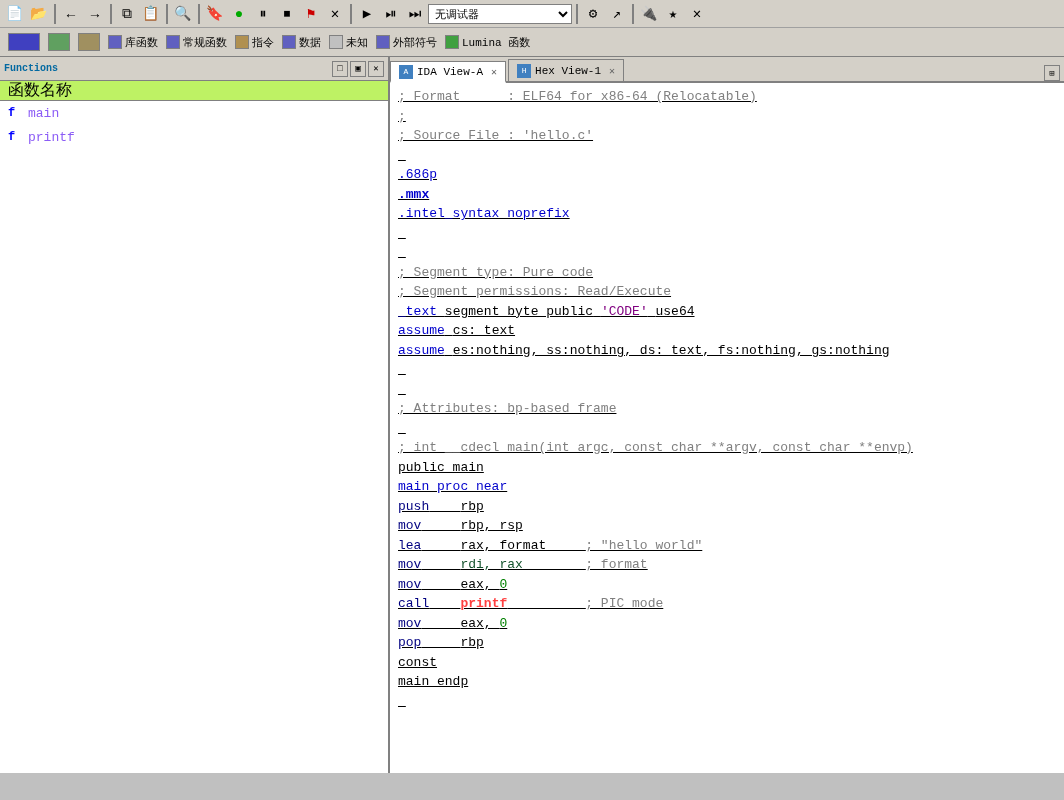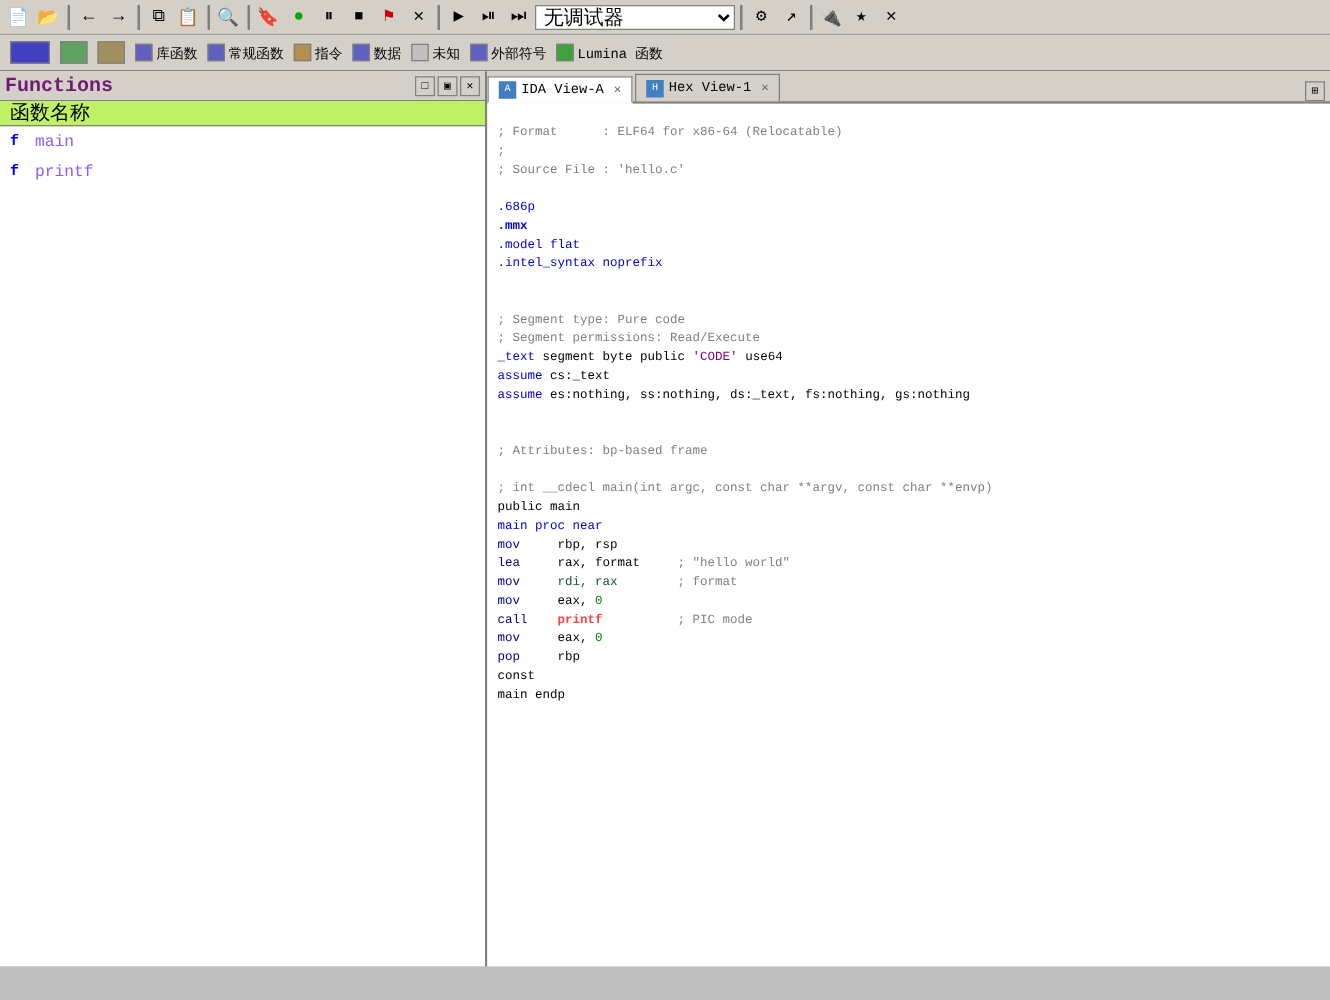--- a/index.html
+++ b/index.html
@@ -2,56 +2,56 @@
 <html><head>
   <meta charset="utf-8">
   <style>
     * { margin: 0; padding: 0; box-sizing: border-box; }
     body { background: #c0c0c0; font-family: 'Courier New', Courier, monospace; font-size: 12px; overflow: hidden; width: 1064px; height: 800px; }
 
     
     .toolbar-area { background: #d4d0c8; border-bottom: 1px solid #808080; }
     .toolbar-row1 { display: flex; align-items: center; height: 28px; padding: 2px 4px; gap: 2px; background: #d4d0c8; border-bottom: 1px solid #a0a0a0; }
     .tb-sep { width: 2px; height: 20px; background: #808080; margin: 0 2px; }
-    .tb-dropdown { height: 20px; background: white; border: 1px solid #808080; width: 160px; font-size: 16px; padding: 0 2px; }
+    .tb-dropdown { height: 20px; background: white; border: 1px solid #808080; width: 144px; font-size: 11px; padding: 0 2px; }
     .tb-icon { width: 22px; height: 22px; display: flex; align-items: center; justify-content: center; font-size: 14px; cursor: pointer; background: #d4d0c8; border: 1px solid transparent; }
 
     .toolbar-row2 { display: flex; align-items: center; height: 28px; padding: 2px 8px; gap: 8px; background: #d4d0c8; }
     .color-box { width: 32px; height: 18px; border: 1px solid #808080; cursor: pointer; }
     .legend-item { display: flex; align-items: center; gap: 3px; font-size: 11px; cursor: pointer; }
     .legend-dot { width: 14px; height: 14px; border: 1px solid #808080; }
 
     
     .main-container { display: flex; height: calc(800px - 56px - 28px); }
 
     
     .sidebar { width: 390px; border-right: 2px solid #808080; background: #ffffff; display: flex; flex-direction: column; }
     .sidebar-header { background: #d4d0c8; border-bottom: 1px solid #808080; padding: 2px 4px; display: flex; align-items: center; justify-content: space-between; height: 24px; }
-    .sidebar-title { font-size: 16px; font-weight: bold; color: #701a75; }
+    .sidebar-title { font-size: 10px; font-weight: bold; color: #0369a1; }
     .sidebar-controls { display: flex; gap: 2px; }
     .sidebar-btn { width: 16px; height: 16px; background: #d4d0c8; border: 1px solid #808080; font-size: 9px; cursor: pointer; display: flex; align-items: center; justify-content: center; }
     .sidebar-col-header { background: #bef264; border-bottom: 1px solid #808080; padding: 2px 8px; font-size: 16px; height: 20px; display: flex; align-items: center; }
     .sidebar-list { flex: 1; overflow-y: auto; }
     .sidebar-item { display: flex; align-items: center; padding: 2px 8px; font-size: 13px; cursor: pointer; height: 24px; }
     .sidebar-item .func-icon { color: #0000ff; font-weight: bold; font-size: 12px; width: 16px; margin-right: 4px; }
     .sidebar-item .func-name { color: #8b5cf6; }
 
     
     .content-area { flex: 1; display: flex; flex-direction: column; background: #ffffff; }
 
     
     .tabs-row { display: flex; align-items: flex-end; background: #d4d0c8; border-bottom: 2px solid #808080; height: 26px; }
     .tab { display: flex; align-items: center; padding: 2px 8px; background: #d4d0c8; border: 1px solid #808080; border-bottom: none; font-size: 11px; cursor: pointer; height: 22px; margin-right: 2px; gap: 4px; }
     .tab.active { background: #ffffff; border-bottom: 2px solid #ffffff; margin-bottom: -2px; z-index: 1; }
     .tab-icon { width: 14px; height: 14px; background: #4080ff; display: flex; align-items: center; justify-content: center; font-size: 8px; color: white; }
     .tab-close { cursor: pointer; color: #666; font-size: 10px; margin-left: 4px; }
     .tab-expand { width: 16px; height: 16px; border: 1px solid #808080; background: #d4d0c8; display: flex; align-items: center; justify-content: center; font-size: 9px; cursor: pointer; margin-left: auto; margin-right: 4px; }
 
     
-    .code-area { flex: 1; overflow-y: auto; overflow-x: auto; background: #ffffff; padding: 16px 8px; font-family: 'Courier New', Courier, monospace; font-size: 10px; line-height: 1.5; }
+    .code-area { flex: 1; overflow-y: auto; overflow-x: auto; background: #ffffff; padding: 4px 8px; font-family: 'Courier New', Courier, monospace; font-size: 13px; line-height: 1.5; text-decoration: underline; }
     .code-line { white-space: pre; display: block; }
     .c-comment { color: #808080; }
     .c-directive { color: #0000cc; }
     .c-directive2 { color: #0000cc; font-weight: bold; }
   </style>
 </head>
 <body>
 
 <div class="toolbar-area">
   <div class="toolbar-row1">
@@ -166,36 +166,36 @@
       <div class="tab-expand">⊞</div>
     </div>
 
     <div class="code-area">
       <span class="code-line c-comment">; Format      : ELF64 for x86-64 (Relocatable)</span>
       <span class="code-line c-comment">;</span>
       <span class="code-line c-comment">; Source File : 'hello.c'</span>
       <span class="code-line">&nbsp;</span>
       <span class="code-line c-directive">.686p</span>
       <span class="code-line c-directive2">.mmx</span>
-      <span class="code-line c-directive">.model flat</span>
       <span class="code-line c-directive">.intel_syntax noprefix</span>
       <span class="code-line">&nbsp;</span>
       <span class="code-line">&nbsp;</span>
       <span class="code-line c-comment">; Segment type: Pure code</span>
       <span class="code-line c-comment">; Segment permissions: Read/Execute</span>
       <span class="code-line"><span style="color:#0000cc;">_text</span> <span style="color:#000000;">segment byte public</span> <span style="color:#800080;">'CODE'</span> <span style="color:#000000;">use64</span></span>
       <span class="code-line"><span style="color:#0000cc;">assume</span> <span style="color:#000000;">cs:_text</span></span>
       <span class="code-line"><span style="color:#0000cc;">assume</span> <span style="color:#000000;">es:nothing, ss:nothing, ds:_text, fs:nothing, gs:nothing</span></span>
       <span class="code-line">&nbsp;</span>
       <span class="code-line">&nbsp;</span>
       <span class="code-line c-comment">; Attributes: bp-based frame</span>
       <span class="code-line">&nbsp;</span>
       <span class="code-line c-comment">; int __cdecl main(int argc, const char **argv, const char **envp)</span>
       <span class="code-line"><span style="color:#000000;">public main</span></span>
       <span class="code-line"><span style="color:#0000cc;">main proc near</span></span>
+      <span class="code-line"><span style="color:#000080;">push</span>    <span style="color:#000000;">rbp</span></span>
       <span class="code-line"><span style="color:#000080;">mov</span>     <span style="color:#000000;">rbp, rsp</span></span>
       <span class="code-line"><span style="color:#000080;">lea</span>     <span style="color:#000000;">rax, format     </span><span style="color:#808080;">; "hello world"</span></span>
       <span class="code-line"><span style="color:#000080;">mov</span>     <span style="color:#14532d;">rdi, rax        </span><span style="color:#808080;">; format</span></span>
       <span class="code-line"><span style="color:#000080;">mov</span>     <span style="color:#000000;">eax, </span><span style="color:#008000;">0</span></span>
       <span class="code-line"><span style="color:#000080;">call</span>    <span style="color:#ff4040; font-weight:bold;">printf</span>          <span style="color:#808080;">; PIC mode</span></span>
       <span class="code-line"><span style="color:#000080;">mov</span>     <span style="color:#000000;">eax, </span><span style="color:#008000;">0</span></span>
       <span class="code-line"><span style="color:#000080;">pop</span>     <span style="color:#000000;">rbp</span></span>
       <span class="code-line"><span style="color:#000000;">const</span></span>
       <span class="code-line"><span style="color:#000000;">main endp</span></span>
       <span class="code-line">&nbsp;</span>

